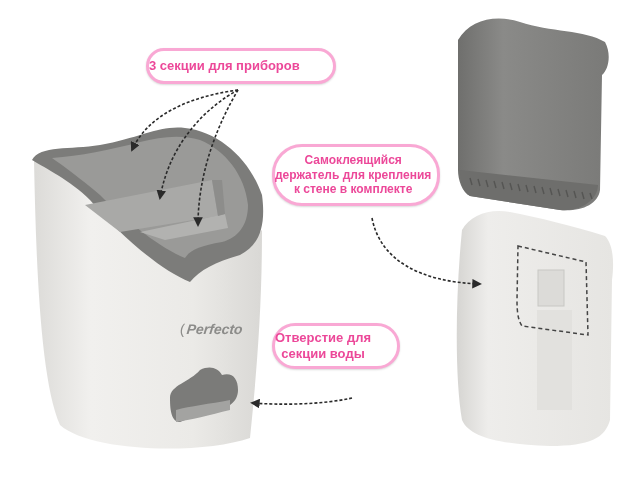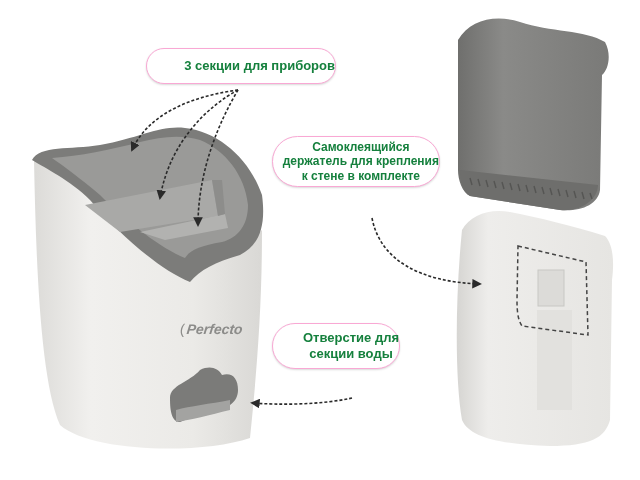--- a/index.html
+++ b/index.html
@@ -1,29 +1,29 @@
 <!DOCTYPE html>
 <html><head>
 <meta charset="utf-8">
 <style>
   html, body { margin:0; padding:0; }
   body { width:640px; height:480px; background:#ffffff; position:relative; overflow:hidden;
          font-family:"Liberation Sans", sans-serif; }
   .stage { position:absolute; left:0; top:0; width:640px; height:480px; }
   .label {
     position:absolute; box-sizing:border-box;
-    border:1px solid #f9a8d4; border-radius:30px;
+    border:3px solid #f9a8d4; border-radius:30px;
     background:#ffffff;
-    display:flex; align-items:center; justify-content:flex-end;
-    text-align:center; color:#15803d; font-weight:bold;
+    display:flex; align-items:center; justify-content:flex-start;
+    text-align:center; color:#ec4899; font-weight:bold;
     box-shadow:0 1px 2px rgba(0,0,0,0.15);
   }
   .label span { display:block; white-space:pre-line; line-height:1.2; }
   .lbl1 { left:146px; top:48px; width:190px; height:36px; font-size:13px; }
-  .lbl2 { left:272px; top:136px; width:168px; height:51px; font-size:12px; }
+  .lbl2 { left:272px; top:144px; width:168px; height:62px; font-size:12px; }
   .lbl3 { left:272px; top:323px; width:128px; height:46px; font-size:13px; }
   .brand {
     position:absolute; left:180px; top:321px; color:#8c8c8a; font-style:italic; font-weight:bold;
     font-size:14px; transform:skewX(-6deg);
   }
   .brand .mark { font-style:normal; margin-right:2px; font-weight:normal; }
 </style>
 </head>
 <body>
 

